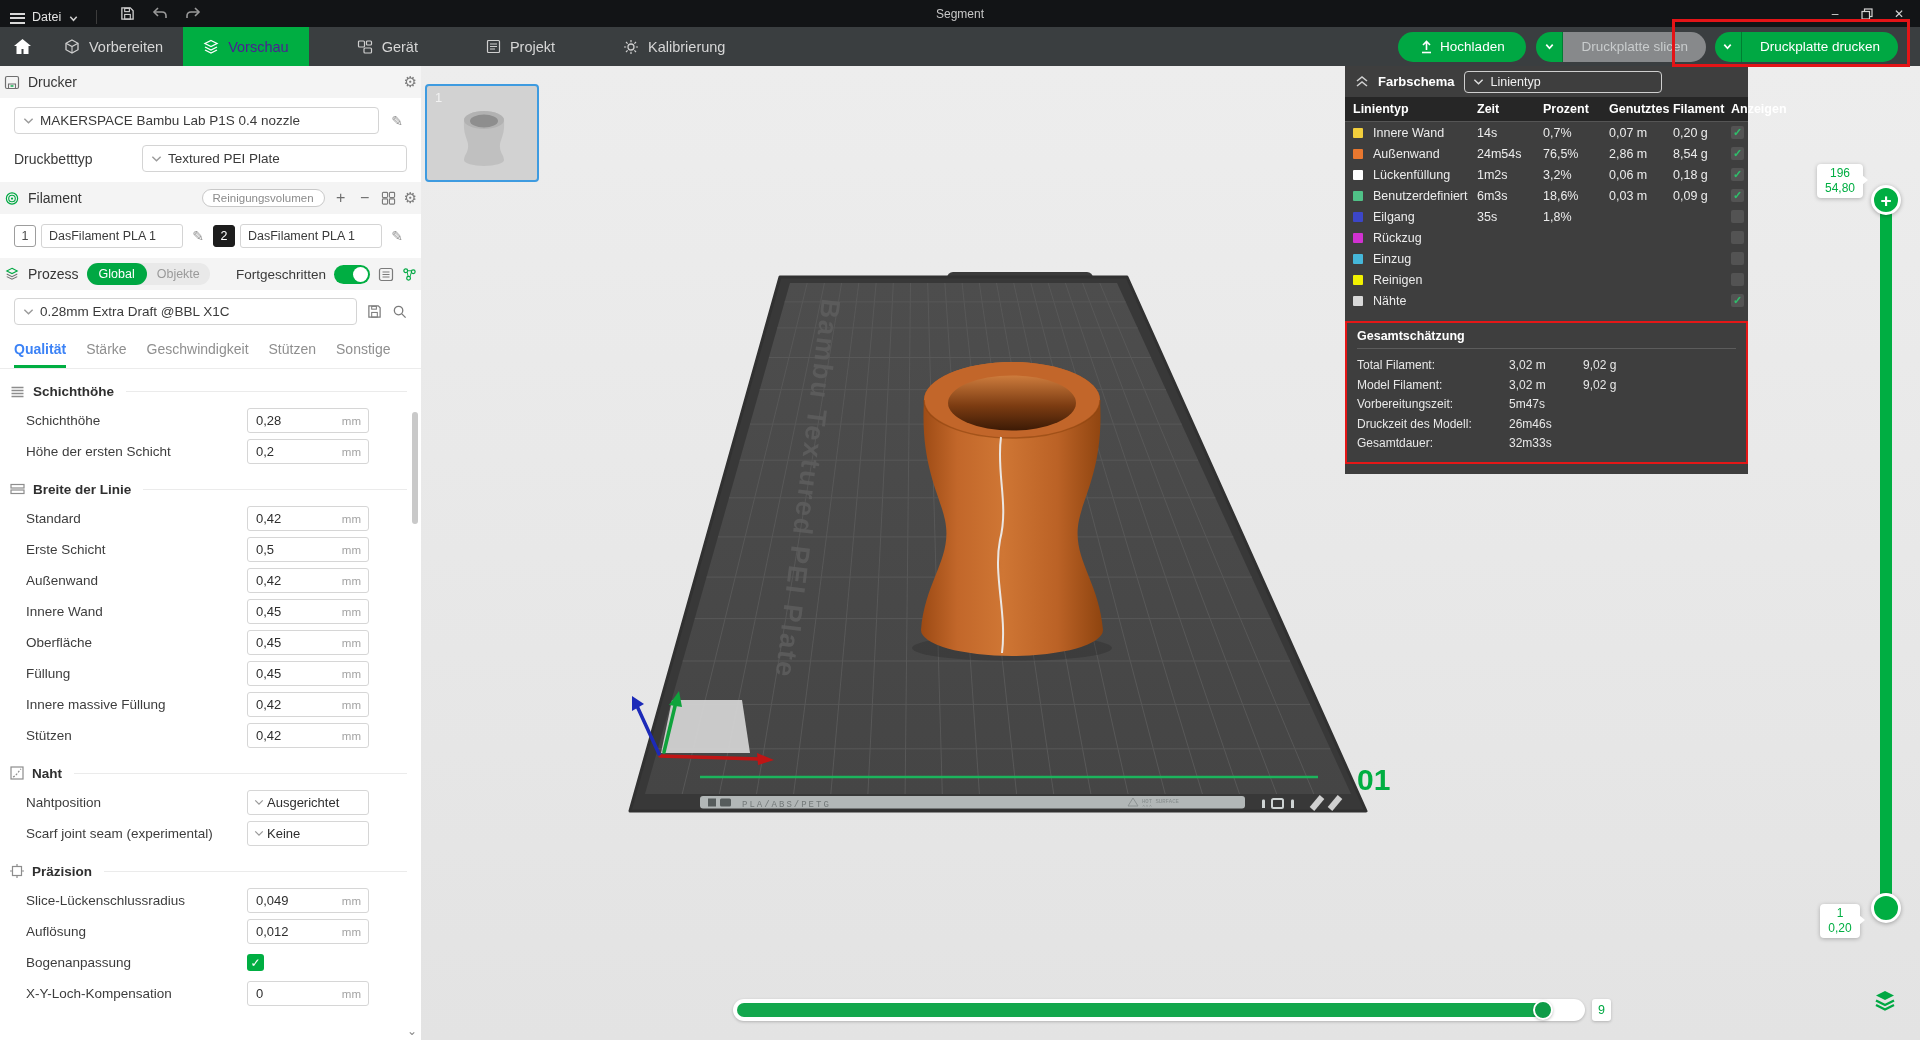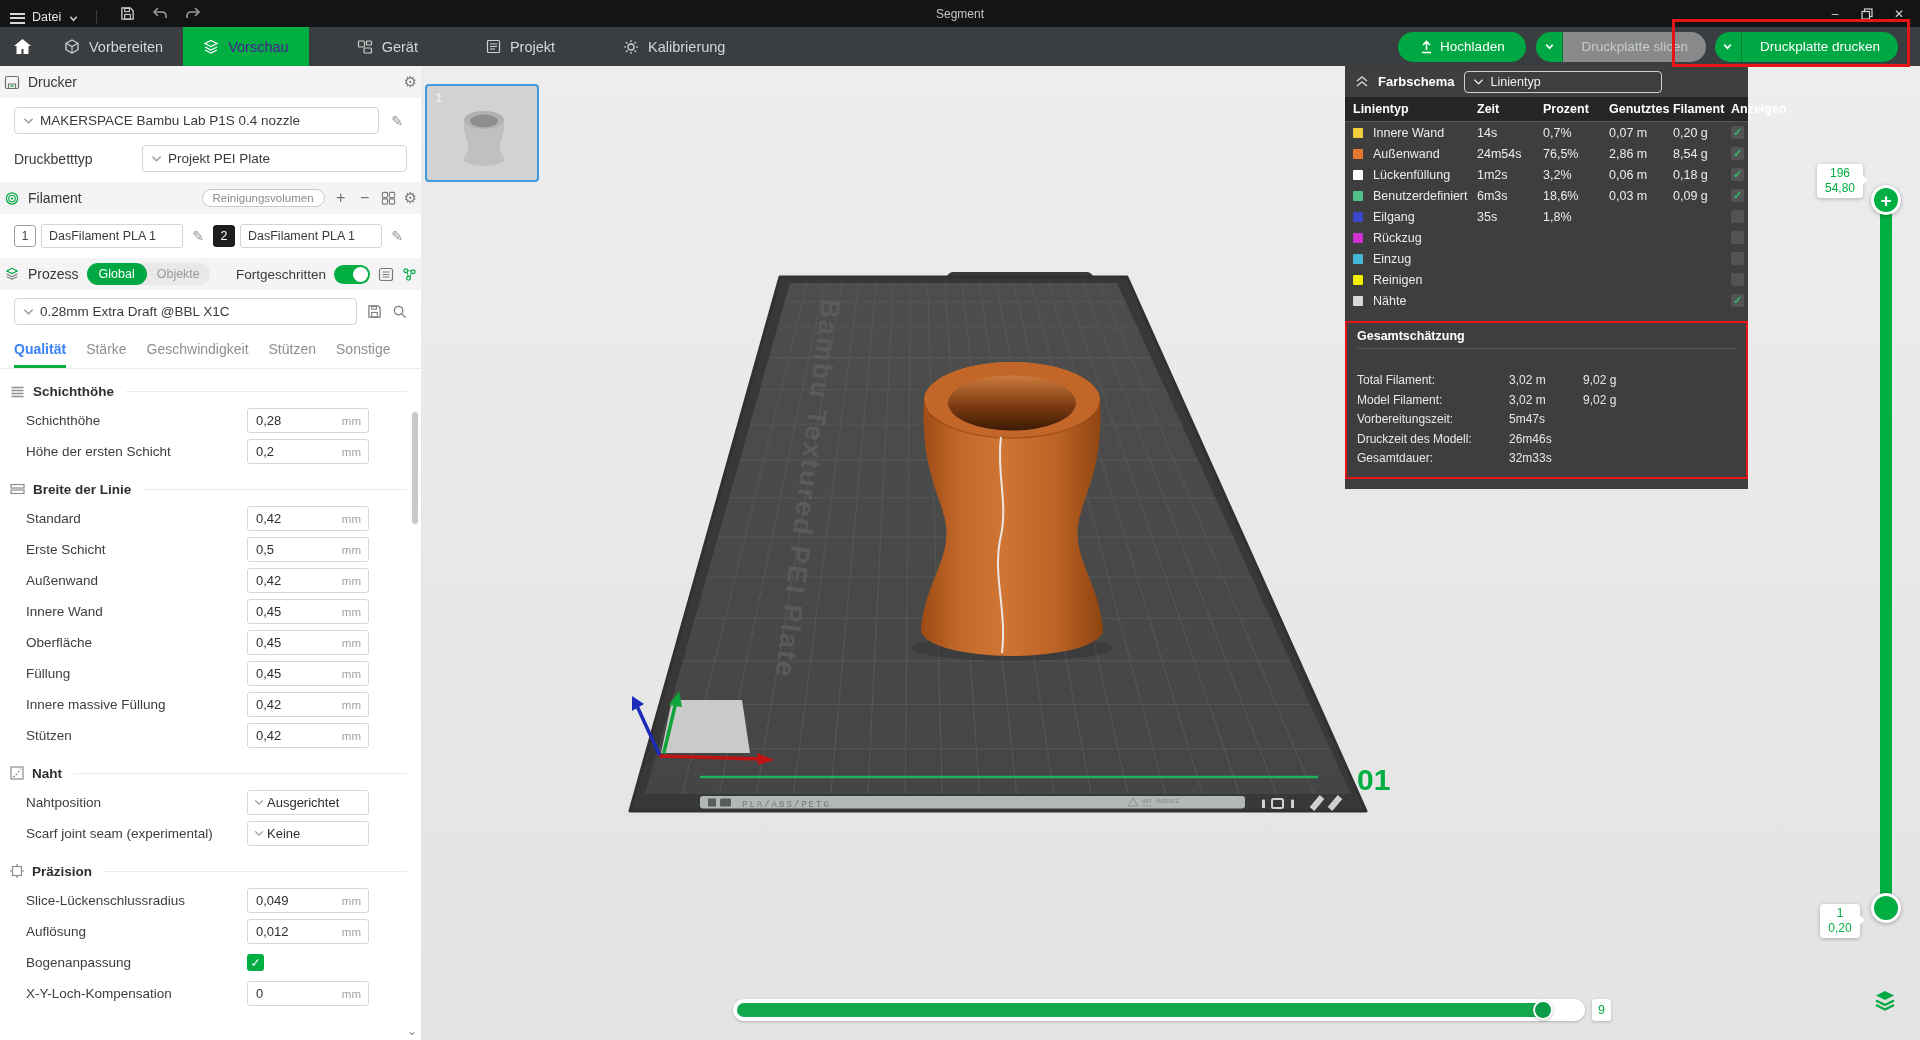--- a/index.html
+++ b/index.html
@@ -96,21 +96,21 @@
 .leg-head{height:31px;display:flex;align-items:center;gap:9px;padding:0 10px}
 .leg-head .coll{color:#d0d0d0;display:flex}
 .leg-title{font-size:13px;font-weight:bold;color:#fff}
 .leg-select{height:22px;width:198px;border:1px solid #cfcfcf;border-radius:4px;display:flex;align-items:center;gap:7px;padding:0 8px;font-size:12.5px;color:#f0f0f0}
 .leg-cols{height:25px;background:#262626;display:grid;grid-template-columns:124px 66px 66px 122px 1fr;align-items:center;padding:0 8px;font-size:12.5px;font-weight:bold;color:#fff;border-bottom:1px solid #555}
 .leg-cols .c-show{text-align:center}
 .leg-row{height:21px;display:grid;grid-template-columns:20px 104px 66px 66px 64px 58px 1fr;align-items:center;padding:0 8px;font-size:12.5px;color:#ececec}
 .sw{width:10px;height:10px;border-radius:1px}
 .leg-chk{width:13px;height:13px;background:#535353;border-radius:2px;margin:0 auto;display:flex;align-items:center;justify-content:center;font-size:11px;font-weight:bold;color:#2fbf6b;line-height:1}
 .estimate{margin:10px 0 0 0;border:2px solid #e41717;padding:6px 10px 8px 10px}
-.est-title{font-size:12.5px;font-weight:bold;color:#fff;padding-bottom:5px;border-bottom:1px solid #5c5c5c;margin-bottom:22px}
+.est-title{font-size:12.5px;font-weight:bold;color:#fff;padding-bottom:5px;border-bottom:1px solid #5c5c5c;margin-bottom:7px}
 .est-row{display:grid;grid-template-columns:152px 74px auto;font-size:12px;line-height:19.5px;color:#e8e8e8}
 
 
 .vtrack{position:absolute;left:1880px;top:199px;width:12px;height:710px;background:#00ae42;border-radius:6px;z-index:25}
 .vhandle{position:absolute;width:30px;height:30px;border-radius:50%;background:#00ae42;border:3px solid #fff;box-shadow:0 1px 4px rgba(0,0,0,.3);z-index:26;display:flex;align-items:center;justify-content:center;color:#fff;font-size:19px;font-weight:bold;line-height:1}
 .vh-top{left:1871px;top:185px}
 .vh-bot{left:1871px;top:893px}
 .tip{position:absolute;background:#fff;border-radius:4px;box-shadow:0 1px 4px rgba(0,0,0,.25);padding:2px 8px;z-index:27;text-align:center;color:#00ae42;font-size:12px;line-height:15px}
 .tip:after{content:"";position:absolute;right:-5px;top:11px;border:5px solid transparent;border-right:none;border-left:6px solid #fff}
 .tip-top{left:1817px;top:164px;min-width:44px}
@@ -399,21 +399,21 @@
       <span class="edit-ico">✎</span>
     </div>
     <div class="bed-row">
       <span class="bed-label">Druckbetttyp</span>
       <div class="selbox">
         <span class="vchev">
             <svg width="11" height="8" viewBox="0 0 12 8">
               <polyline points="1.5,1.5 6,6 10.5,1.5" fill="none" stroke="#9a9a9a" stroke-width="1.5"></polyline>
             </svg>
           </span>
-        <span>Projekt PEI Plate</span>
+        <span>Textured PEI Plate</span>
       </div>
     </div>
 
     <div class="sec-header">
       <span class="sico">
         <svg width="16" height="15" viewBox="0 0 16 16">
             <circle cx="8" cy="8" r="6" fill="none" stroke="#00a843" stroke-width="1.3"></circle>
             <circle cx="8" cy="8" r="3.5" fill="none" stroke="#00a843" stroke-width="1.2"></circle>
             <circle cx="8" cy="8" r="1.2" fill="#00a843"></circle>
           </svg>

